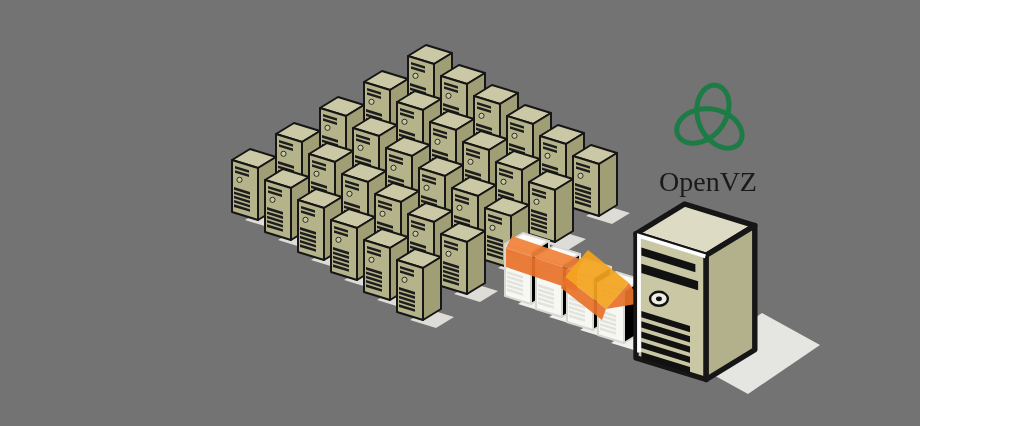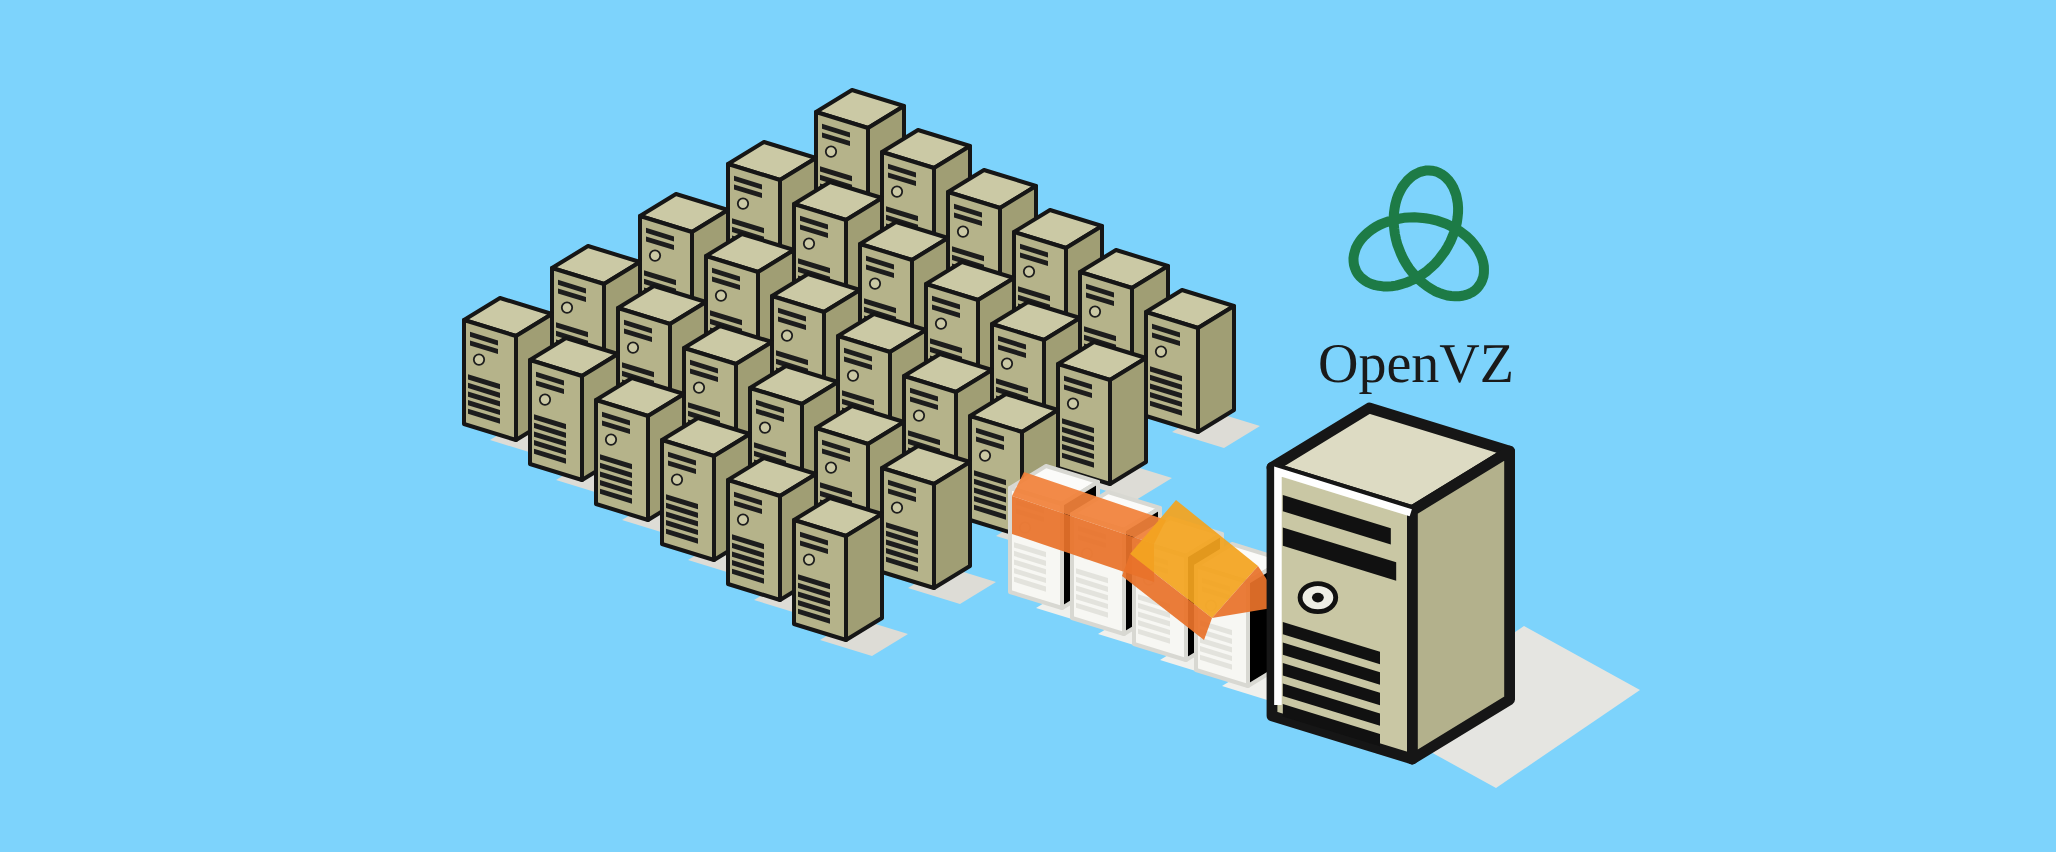--- a/index.html
+++ b/index.html
@@ -1,16 +1,16 @@
 <!DOCTYPE html>
 <html><head>
 <meta charset="utf-8">
 <style>
   html,body{margin:0;padding:0;background:#ffffff;}
-  .stage{position:relative;width:1028px;height:426px;background:#7dd3fc;overflow:hidden;
+  .stage{position:relative;width:920px;height:426px;background:#737373;overflow:hidden;
          font-family:"Liberation Sans","DejaVu Sans",sans-serif;}
   svg{display:block;}
   .logo-text{font-family:"Liberation Serif","DejaVu Serif",serif;font-size:28px;fill:#1a1a1a;}
 </style>
 </head>
 <body>
 
 <div class="stage">
   <svg id="scene" width="1028" height="426" viewBox="0 0 1028 426">
     <g id="layer-grid">

